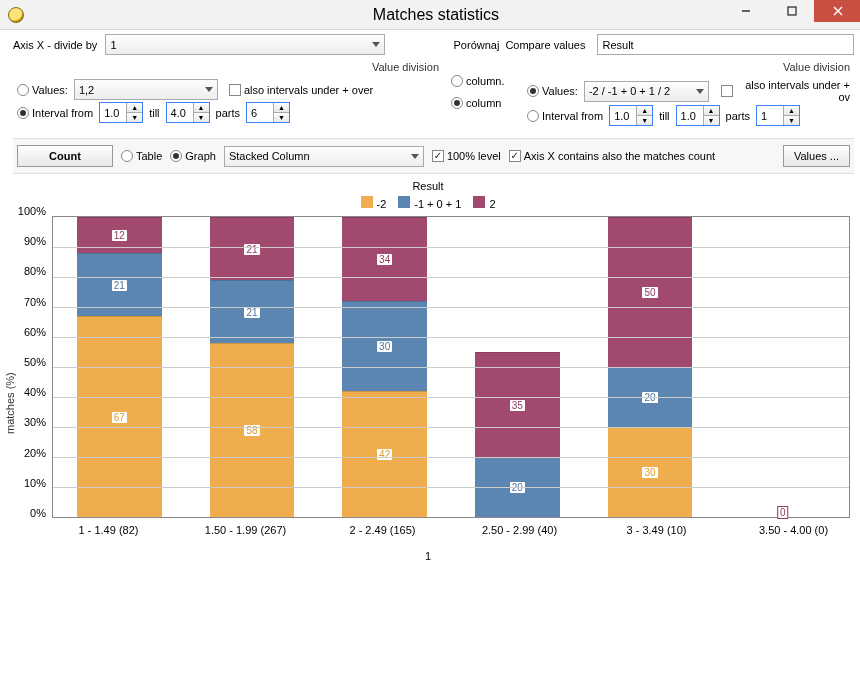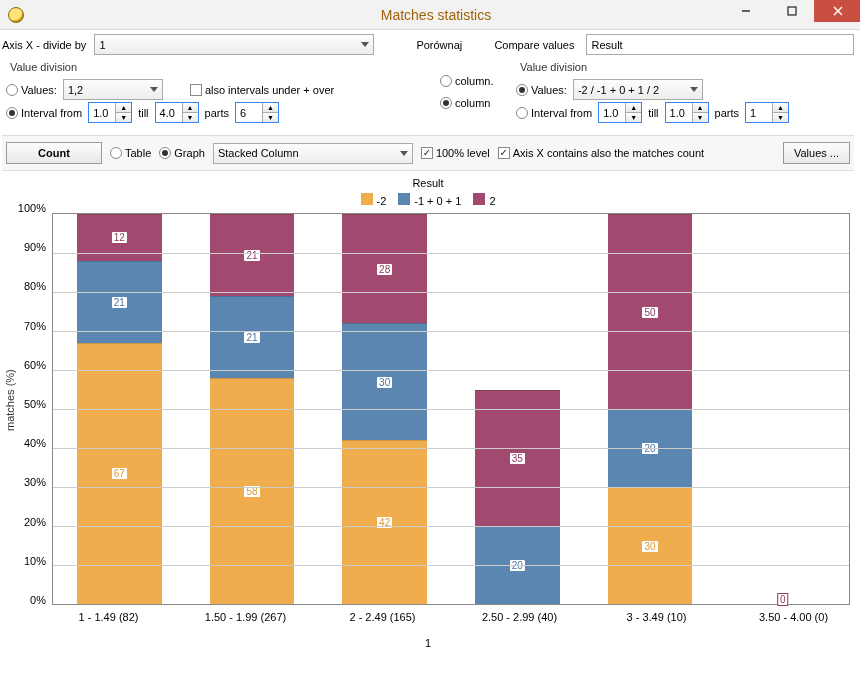--- a/index.html
+++ b/index.html
@@ -29,22 +29,22 @@
     width: 16px; height: 16px;
     margin-left: 8px;
     border-radius: 50%;
     background: radial-gradient(circle at 40% 35%, #ffe27a 0 55%, #b18b00 70%);
     border: 1px solid #8a6b06;
   }
   .titlebar .title {
     position: absolute;
     left: 12px; right: 0;
     text-align: center;
-    font-size: 14px;
-    color: #a16207;
+    font-size: 16px;
+    color: #000000;
     pointer-events: none;
   }
   .titlebar .winbtns {
     margin-left: auto;
     display: flex;
     height: 100%;
   }
   .winbtn {
     width: 46px;
     height: 22px;
@@ -59,21 +59,22 @@
   .winbtn.close {
     background: #c94f43;
     color: #fff;
     width: 46px;
     height: 22px;
   }
   .winbtn svg { display: block; }
 
   
   .controls {
-    padding: 4px 6px 0 2px;
+    padding: 4px 6px 0 13px;
+    text-align: right;
   }
   .row1 {
     display: flex;
     align-items: center;
     gap: 6px;
   }
   .row1 .axisx-label { padding-right: 2px; }
   .combo {
     height: 21px;
     border: 1px solid #aaa;
@@ -218,21 +219,21 @@
     left: 4px;
     top: 260px;
     transform: rotate(-90deg);
     transform-origin: left top;
     font-size: 11px;
     color: #333;
     white-space: nowrap;
   }
   .plot-container {
     display: flex;
-    height: 392px;
+    height: 302px;
     position: relative;
   }
   .y-axis {
     width: 46px;
     position: relative;
     display: flex;
     flex-direction: column;
     justify-content: space-between;
     align-items: flex-end;
     padding-right: 6px;
@@ -360,25 +361,25 @@
 
   <div class="panels">
 
     <div class="panel panel-left">
       <div class="group-title">Value division</div>
       <div class="row">
         <span class="lbl">
             <span class="radio"></span>
             <span>Values:</span>
           </span>
-        <div class="combo" style="width:100px">
+        <div class="combo" style="width:144px">
           <span>1,2</span>
           <span class="arrow"></span>
         </div>
-        <span class="lbl" style="margin-left:21px">
+        <span class="lbl" style="margin-left:5px">
             <span class="check"></span>
             <span>also intervals under + over</span>
           </span>
       </div>
       <div class="row">
         <span class="lbl">
             <span class="radio sel"></span>
             <span>Interval from</span>
           </span>
         <div class="spinner">
@@ -428,20 +429,24 @@
       <div class="group-title">Value division</div>
       <div class="row">
         <span class="lbl">
             <span class="radio sel"></span>
             <span>Values:</span>
           </span>
         <div class="combo" style="width:130px">
           <span>-2 / -1 + 0 + 1 / 2</span>
           <span class="arrow"></span>
         </div>
+        <span class="lbl" style="margin-left:6px">
+            <span class="check"></span>
+            <span>also intervals under + ov</span>
+          </span>
       </div>
       <div class="row">
         <span class="lbl">
             <span class="radio"></span>
             <span>Interval from</span>
           </span>
         <div class="spinner">
           <span class="val">1.0</span>
           <div class="btns">
               <div>▲</div>
@@ -552,21 +557,21 @@
           </div>
           <div class="barcol">
             <div class="bar" style="height: 100%;">
               <div class="seg s0" style="height: 42%;">
                 <span class="vlbl">42</span>
               </div>
               <div class="seg s1" style="height: 30%;">
                 <span class="vlbl">30</span>
               </div>
               <div class="seg s2" style="height: 28%;">
-                <span class="vlbl">28</span>
+                <span class="vlbl">34</span>
               </div>
             </div>
           </div>
           <div class="barcol">
             <div class="bar" style="height: 100%;">
               <div class="seg s1" style="height: 20%;">
                 <span class="vlbl">20</span>
               </div>
               <div class="seg s2" style="height: 35%;">
                 <span class="vlbl">35</span>

